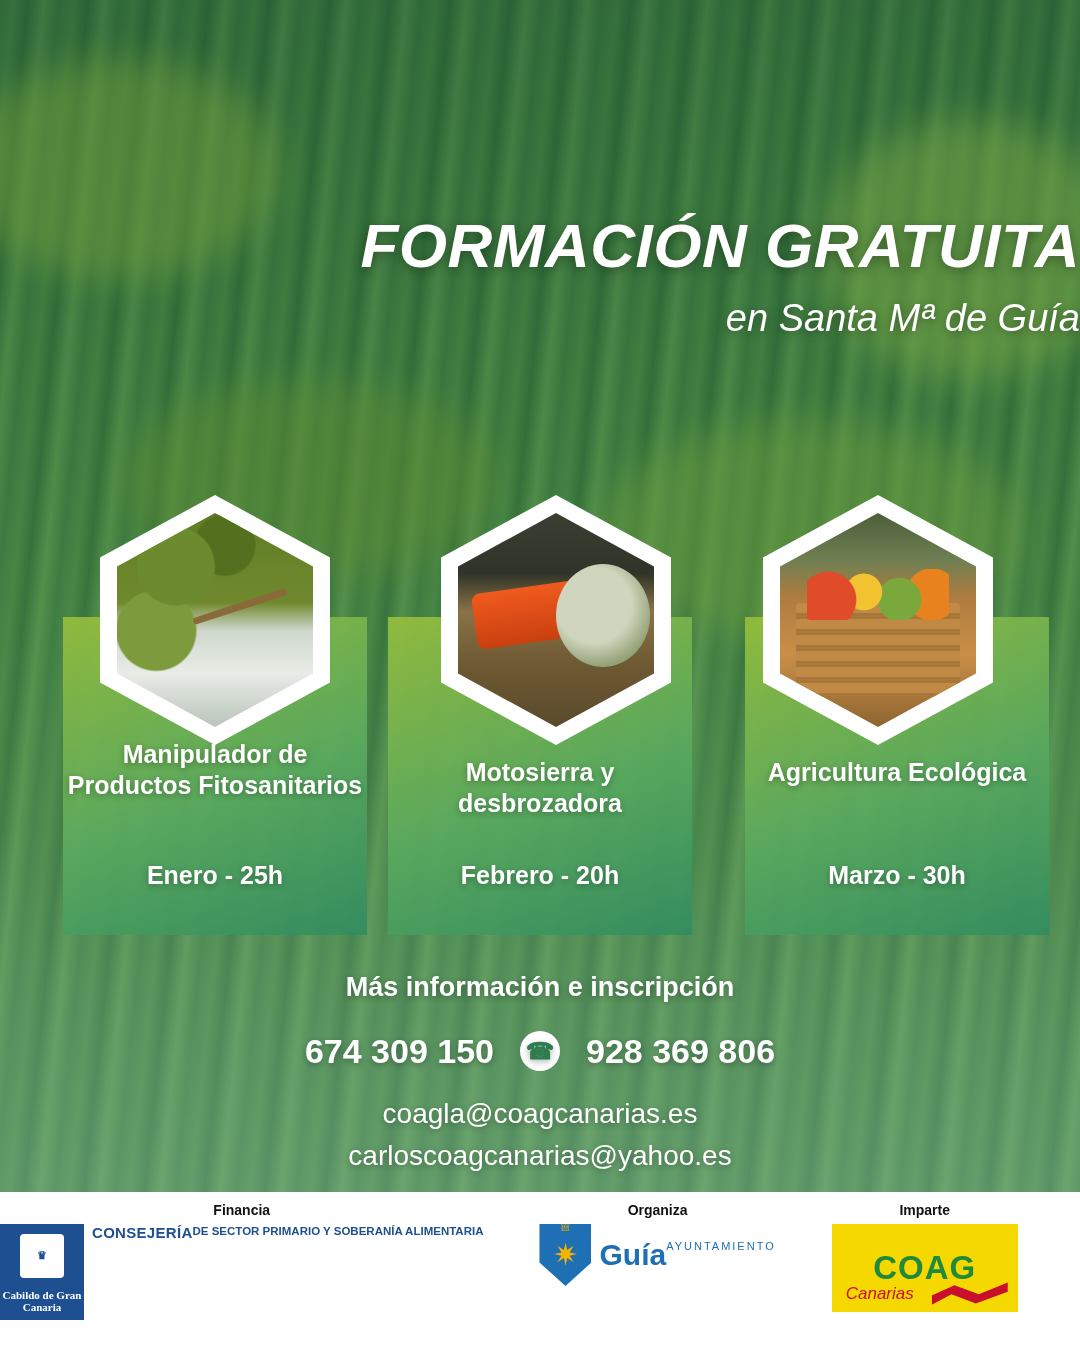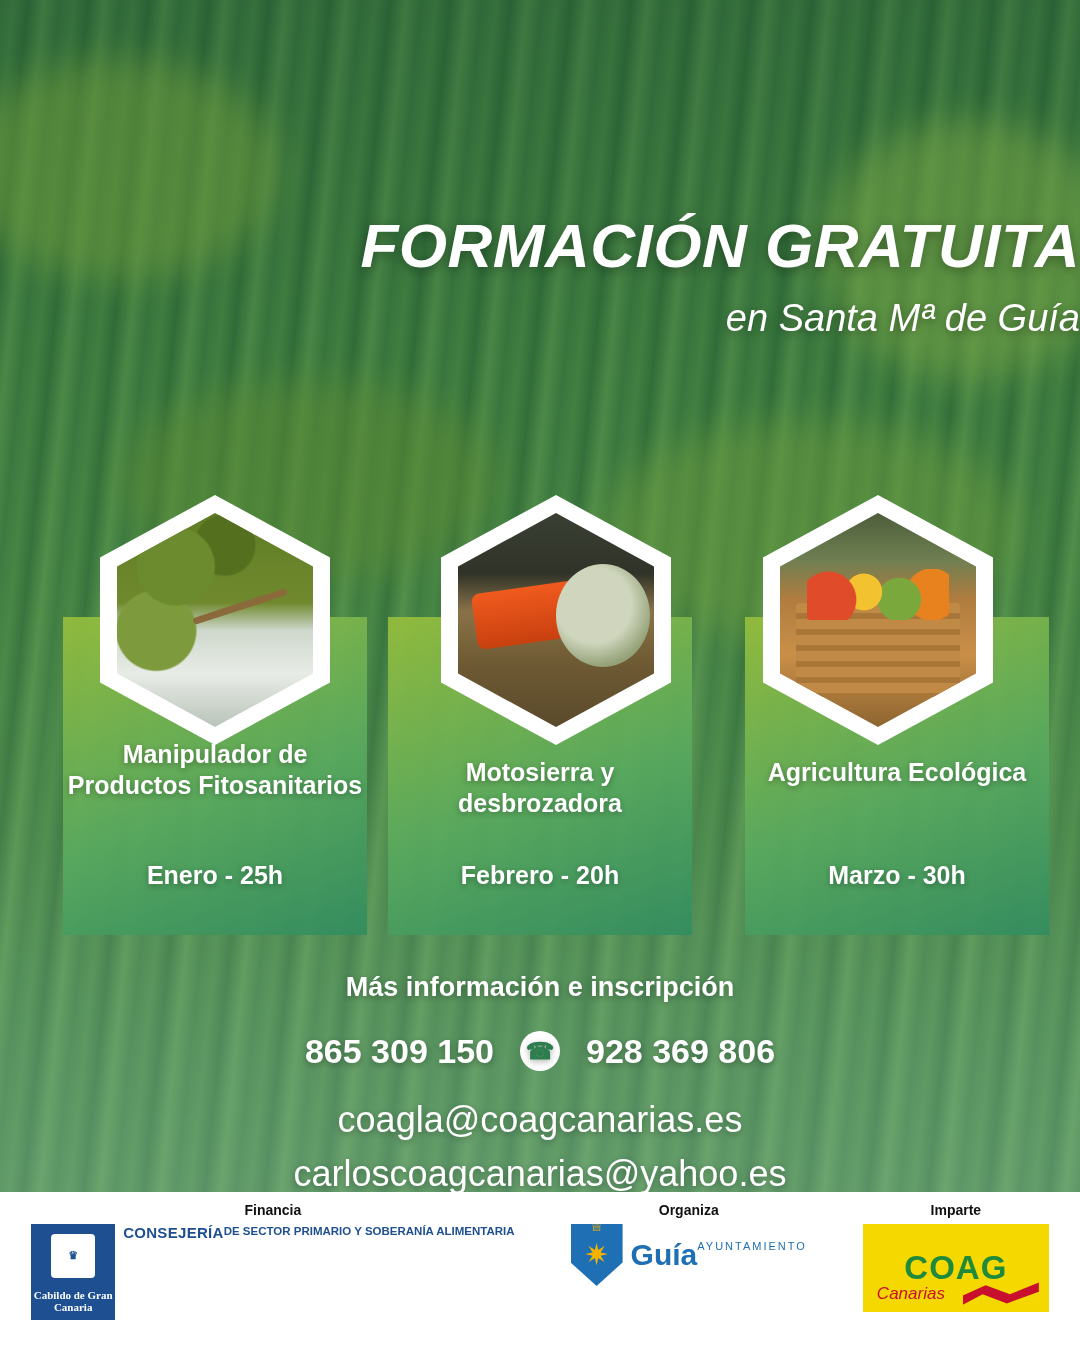--- a/index.html
+++ b/index.html
@@ -127,26 +127,26 @@
   .phones {
     margin-top:28px; font-size:34px; font-weight:bold;
     display:flex; align-items:center; justify-content:center; gap:26px;
     text-shadow:0 2px 6px rgba(0,0,0,0.3);
   }
   .phone-icon {
     width:40px; height:40px; border-radius:50%; background:#ffffff;
     display:flex; align-items:center; justify-content:center;
     color:#2e7d4f; font-size:23px; line-height:1;
   }
-  .emails { margin-top:22px; font-size:36px; line-height:1.5; text-shadow:0 2px 6px rgba(0,0,0,0.3); }
+  .emails { margin-top:22px; font-size:28px; line-height:1.5; text-shadow:0 2px 6px rgba(0,0,0,0.3); }
 
   
   .footer {
     position:absolute; bottom:0; left:0; width:100%; height:158px;
-    background:#ffffff; display:flex; align-items:flex-start; justify-content:center;
+    background:#ffffff; display:flex; align-items:flex-start; 
     gap:56px; padding-top:10px;
   }
   .foot-col { display:flex; flex-direction:column; align-items:center; }
   .foot-label { font-size:14px; font-weight:bold; color:#111111; margin-bottom:6px; }
   .foot-logos { display:flex; align-items:center; }
 
   
   .cabildo { display:flex; align-items:stretch; }
   .cabildo-shield {
     width:84px; height:96px; background:#1d4f91; color:#ffffff;
@@ -248,21 +248,21 @@
     <div class="hex-outer">
       <div class="hex-inner">
         <div class="photo-box"></div>
       </div>
     </div>
   </div>
 
   <div class="contact">
     <div class="contact-head">Más información e inscripción</div>
     <div class="phones">
-      <span>865 309 150</span>
+      <span>674 309 150</span>
       <span class="phone-icon">☎</span>
       <span>928 369 806</span>
     </div>
     <div class="emails">
       <div>coagla@coagcanarias.es</div>
       <div>carloscoagcanarias@yahoo.es</div>
     </div>
   </div>
 
   <div class="footer">

